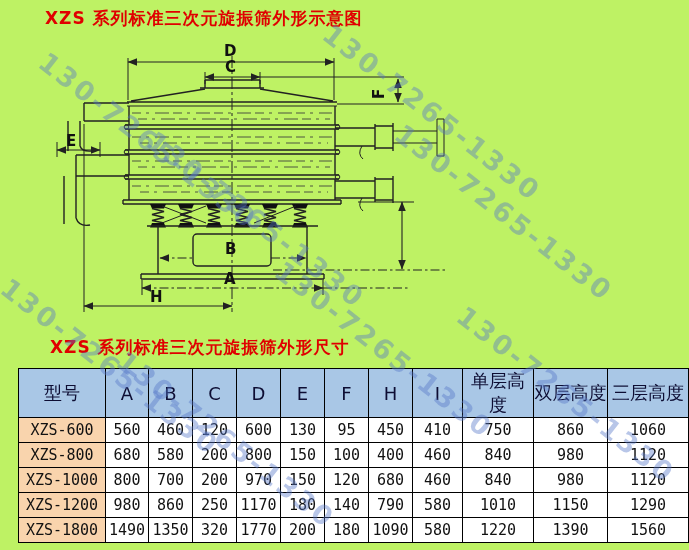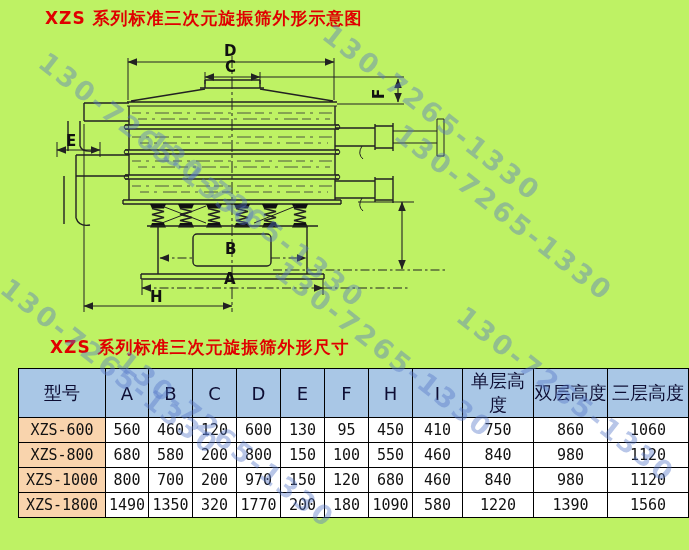--- a/index.html
+++ b/index.html
@@ -208,41 +208,55 @@
           <td>1060</td>
         </tr>
         <tr>
           <td class="model">XZS-800</td>
           <td>680</td>
           <td>580</td>
           <td>200</td>
           <td>800</td>
           <td>150</td>
           <td>100</td>
-          <td>550</td>
+          <td>400</td>
           <td>460</td>
           <td>840</td>
           <td>980</td>
           <td>1120</td>
         </tr>
         <tr>
           <td class="model">XZS-1000</td>
           <td>800</td>
           <td>700</td>
           <td>200</td>
           <td>970</td>
           <td>150</td>
           <td>120</td>
           <td>680</td>
           <td>460</td>
           <td>840</td>
           <td>980</td>
           <td>1120</td>
         </tr>
         <tr>
+          <td class="model">XZS-1200</td>
+          <td>980</td>
+          <td>860</td>
+          <td>250</td>
+          <td>1170</td>
+          <td>180</td>
+          <td>140</td>
+          <td>790</td>
+          <td>580</td>
+          <td>1010</td>
+          <td>1150</td>
+          <td>1290</td>
+        </tr>
+        <tr>
           <td class="model">XZS-1800</td>
           <td>1490</td>
           <td>1350</td>
           <td>320</td>
           <td>1770</td>
           <td>200</td>
           <td>180</td>
           <td>1090</td>
           <td>580</td>
           <td>1220</td>

